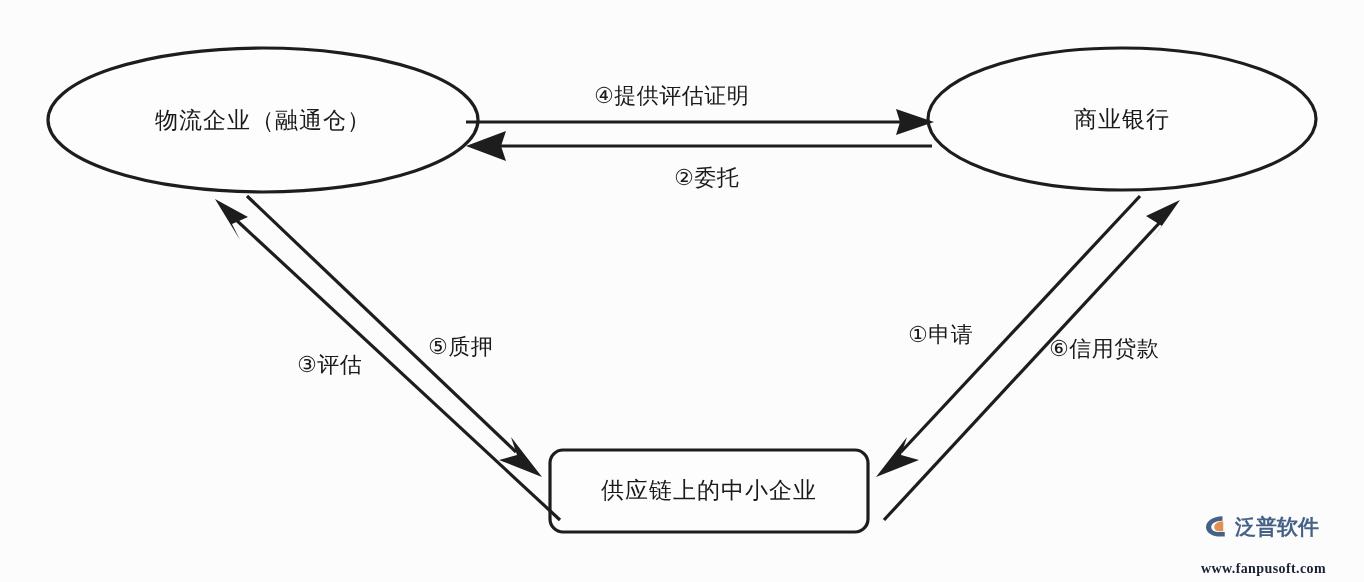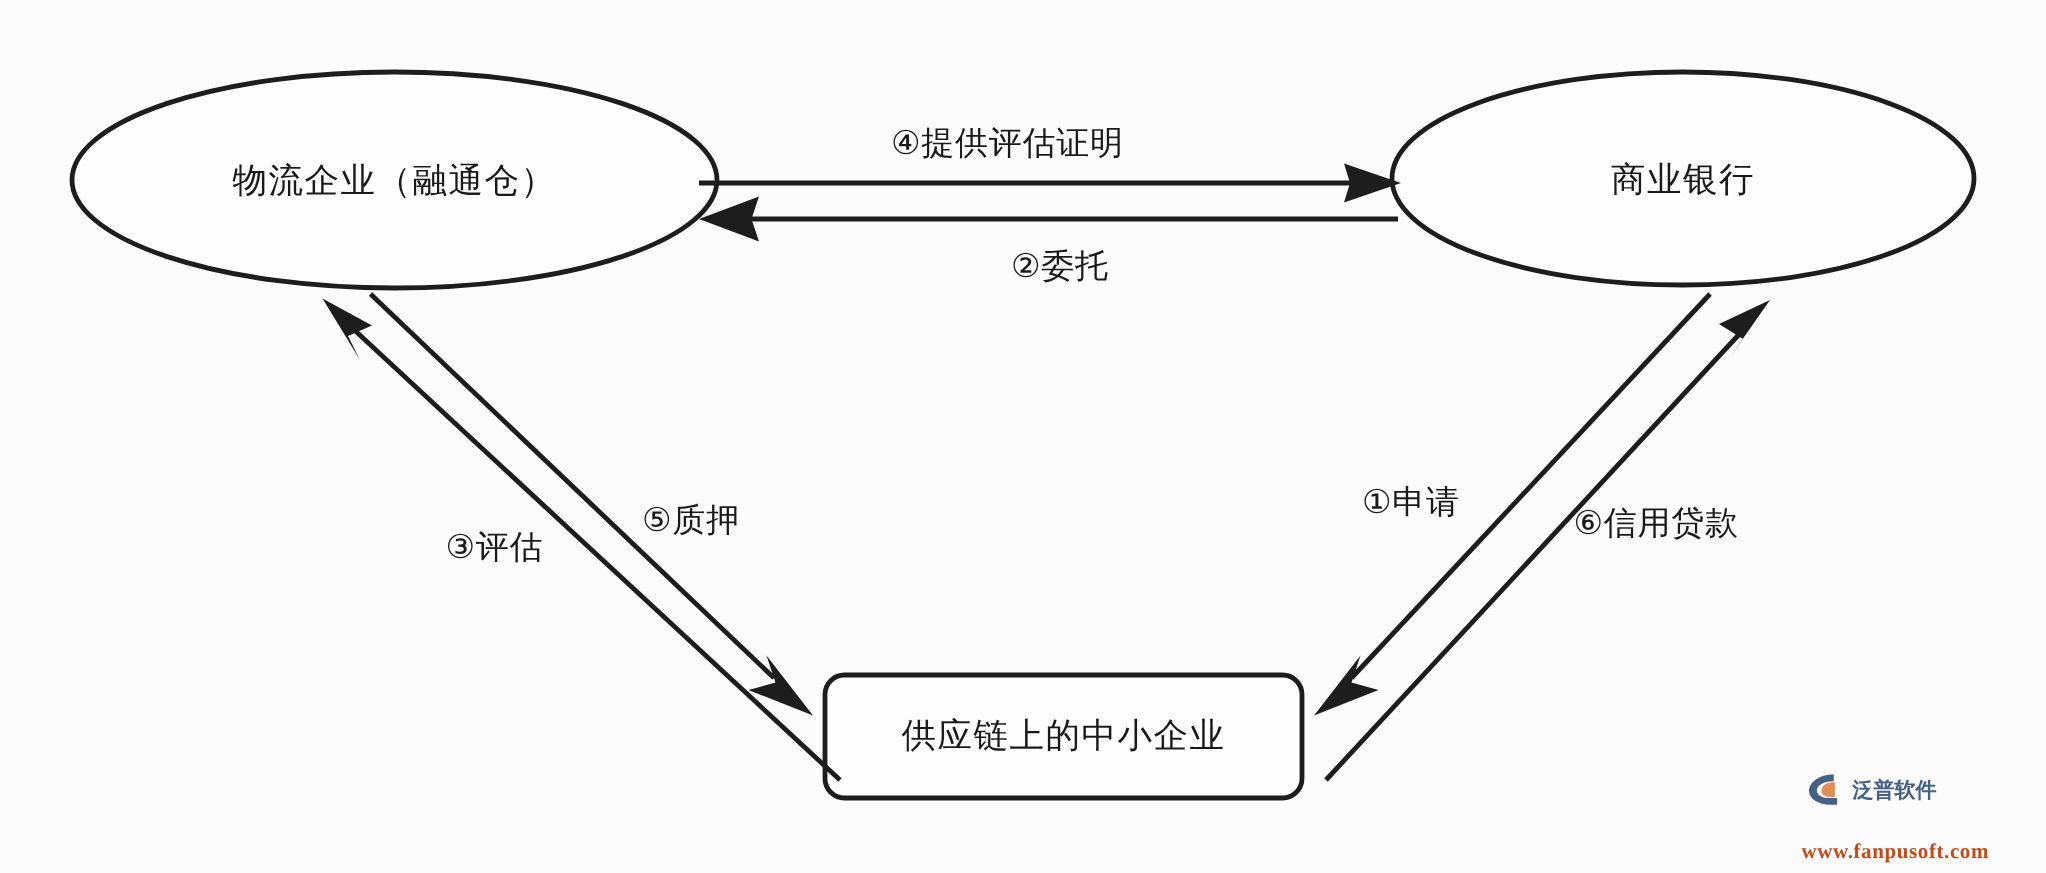--- a/index.html
+++ b/index.html
@@ -70,31 +70,31 @@
     align-items: center;
     gap: 5px;
   }
   .wm-mark {
     width: 30px;
     height: 30px;
     flex: 0 0 30px;
   }
   .wm-name {
     font-family: "Liberation Sans", "DejaVu Sans", sans-serif;
-    font-size: 14px;
+    font-size: 21px;
     font-weight: bold;
     color: #3c5a80;
     letter-spacing: 0px;
     line-height: 1;
   }
   .wm-url {
     font-family: "Liberation Serif", "DejaVu Serif", serif;
     font-size: 14px;
     font-weight: bold;
-    color: #c2410c;
+    color: #0f172a;
     margin-top: 20px;
     margin-left: 1px;
     letter-spacing: 0.4px;
     white-space: nowrap;
   }
 </style>
 </head>
 <body>
 
 <div id="canvas">

